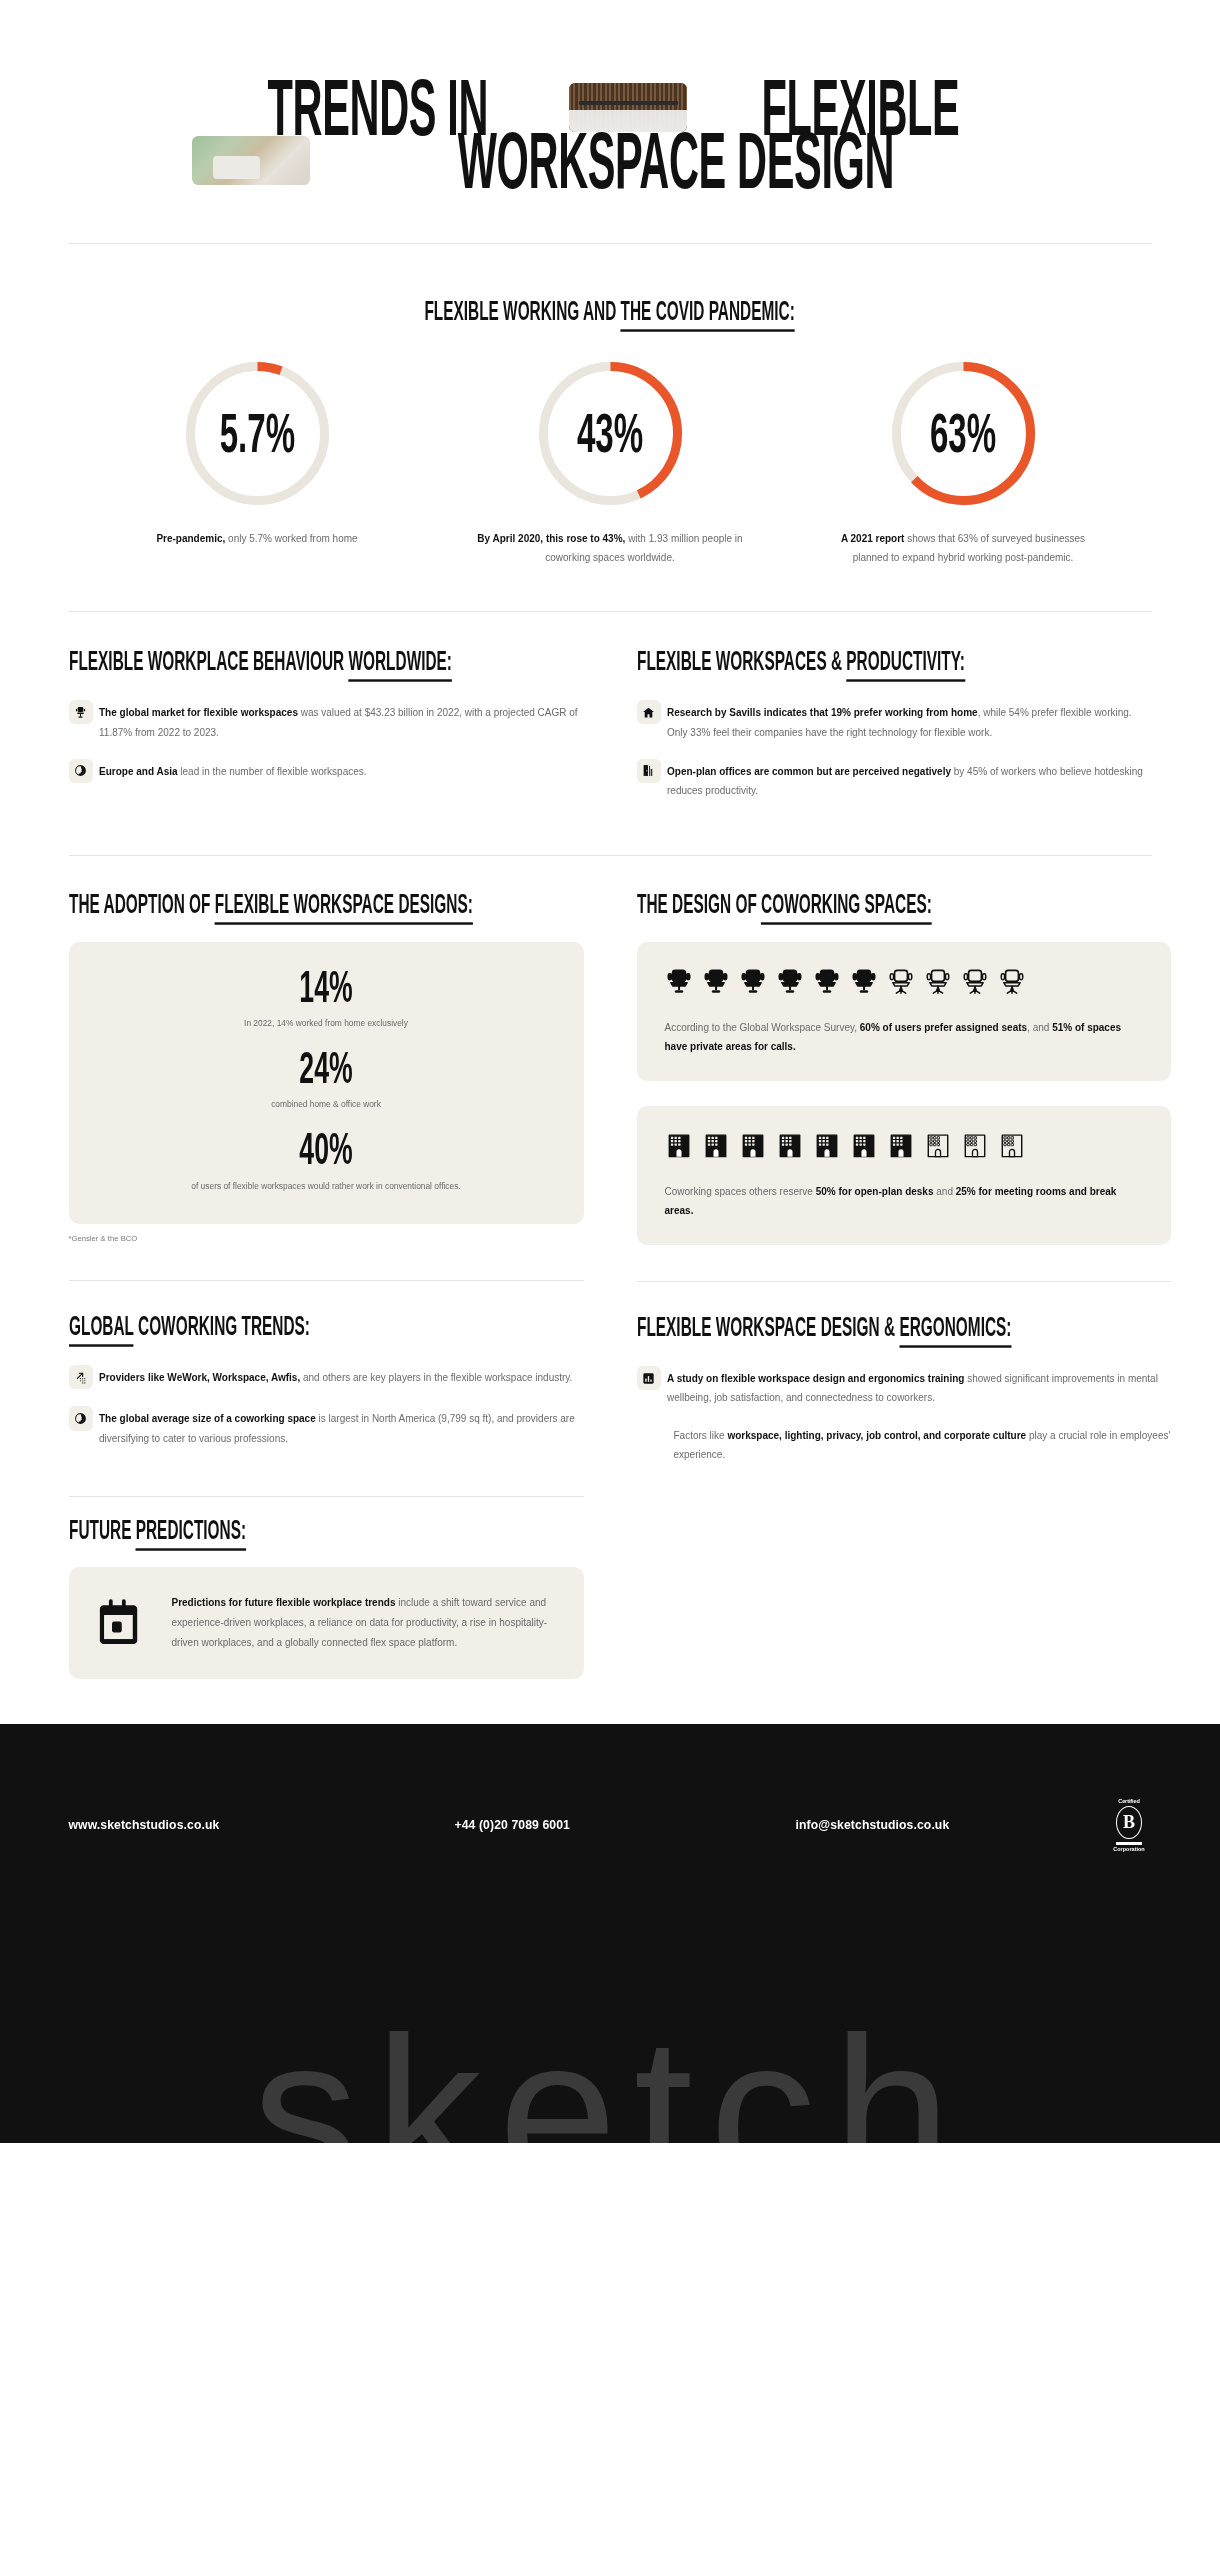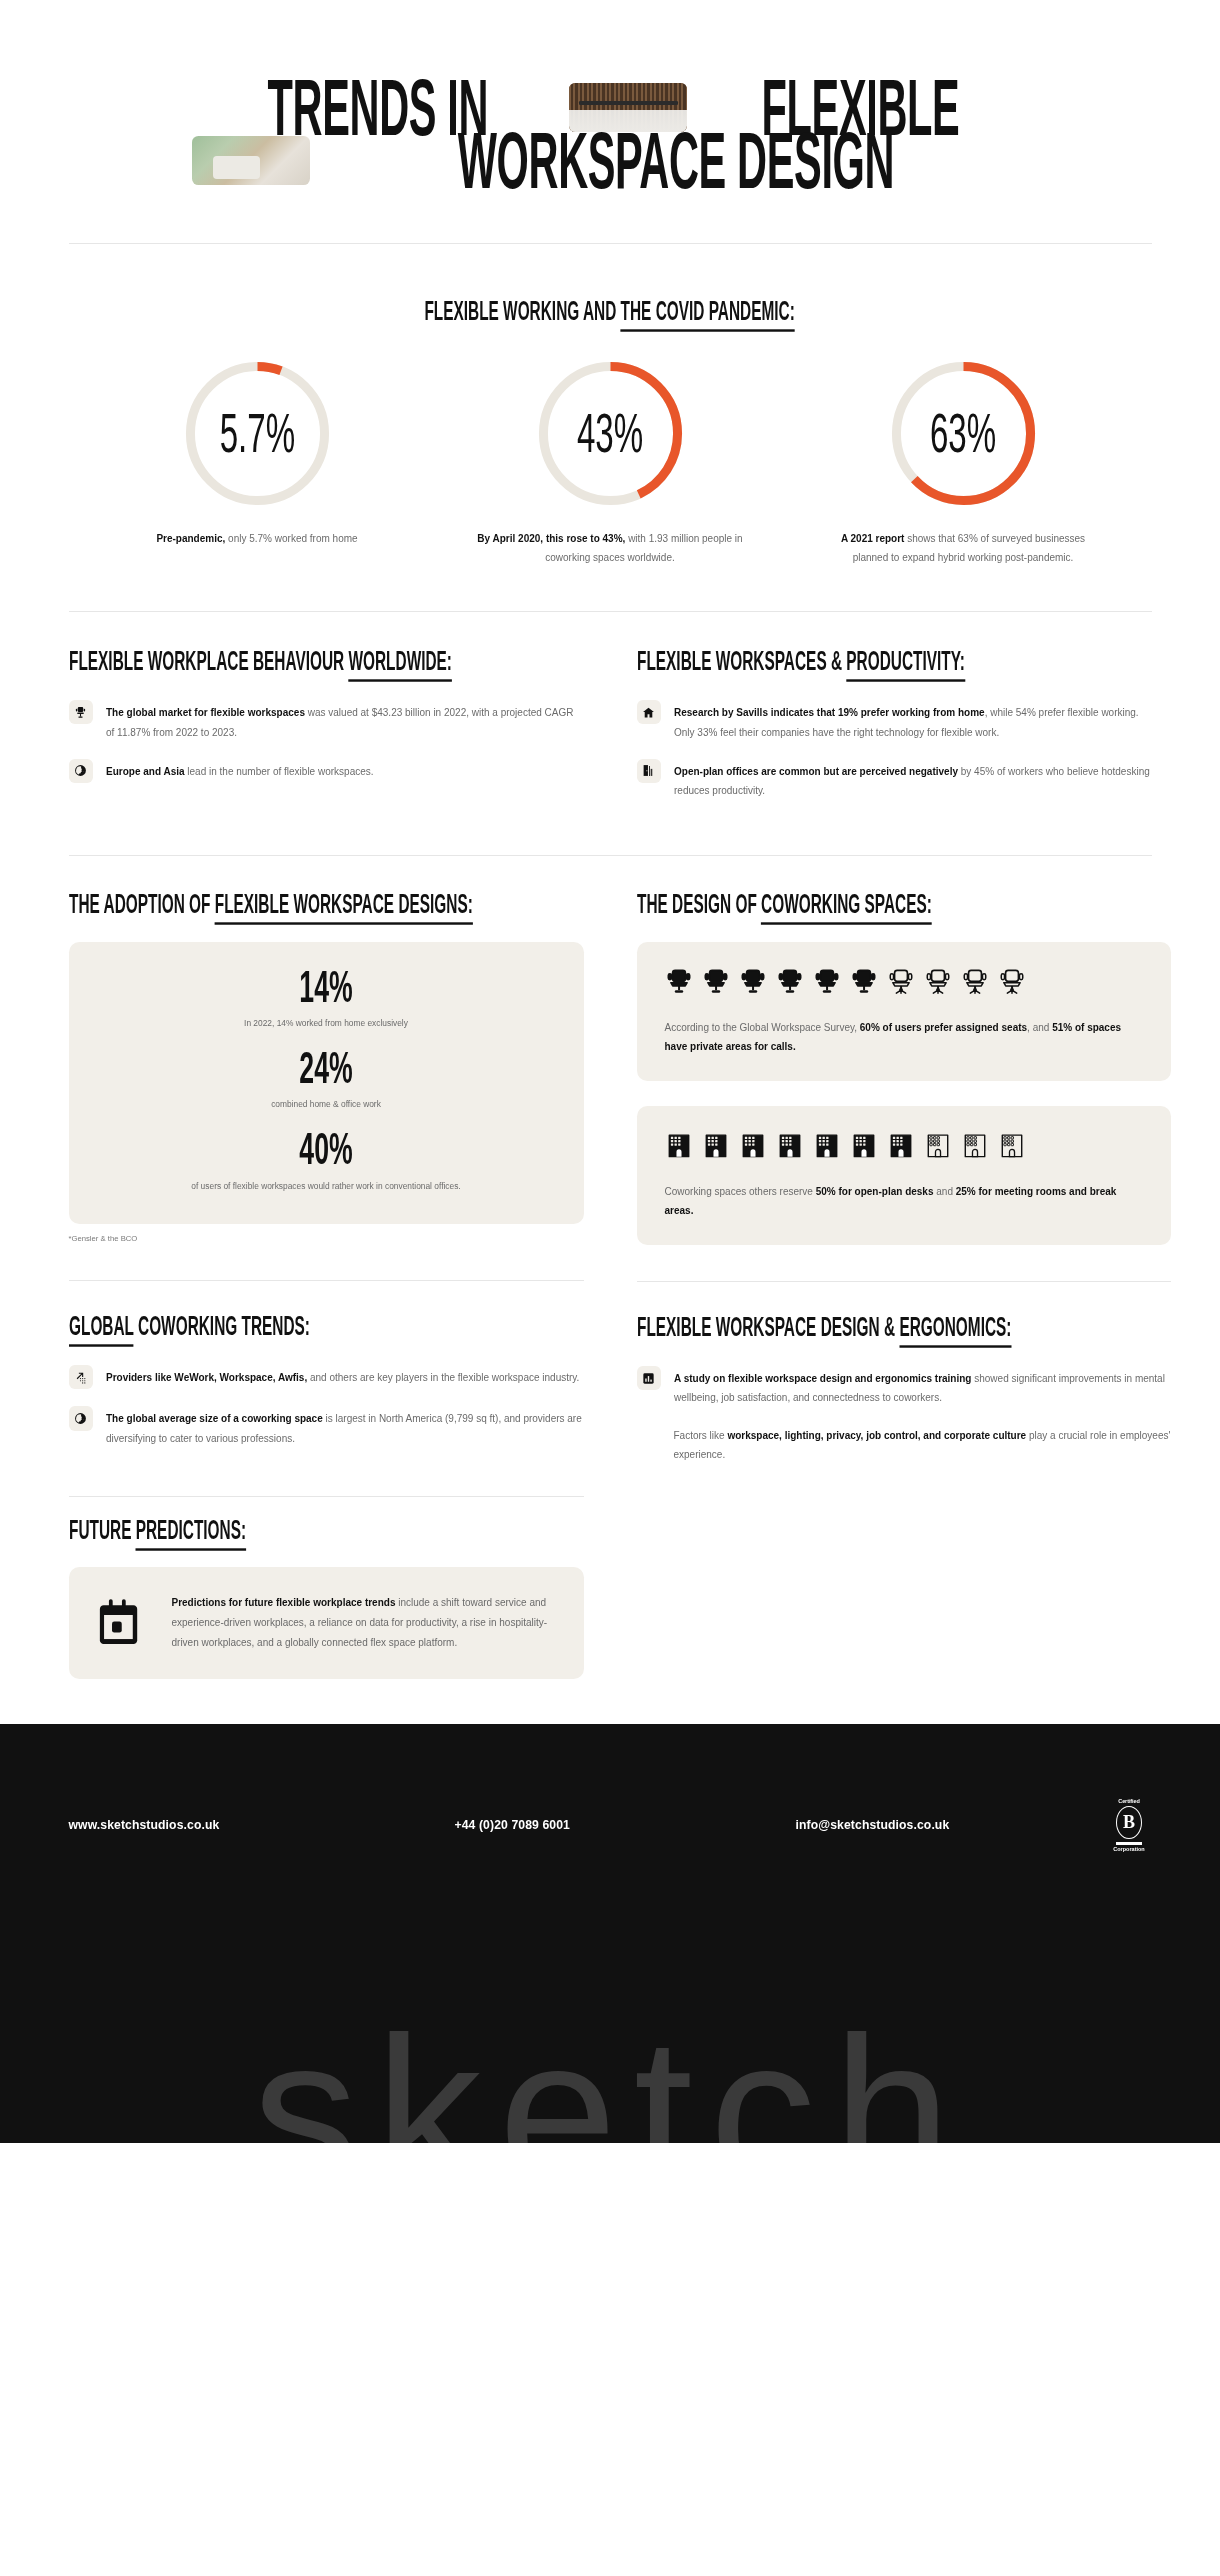--- a/index.html
+++ b/index.html
@@ -84,42 +84,42 @@
   .covid-title { text-align: center; margin-bottom: 36px; }
   .donuts { display: flex; justify-content: center; gap: 76px; }
   .donut-cell { width: 277px; }
   .donut-wrap { display: flex; justify-content: center; }
   .donut { position: relative; width: 147px; height: 147px; }
   .donut svg { display: block; transform: rotate(-90deg); }
   .donut-val {
     position: absolute; inset: 0;
     display: flex; align-items: center; justify-content: center;
     font-family: "Liberation Sans Narrow", "Liberation Sans", sans-serif;
-    font-weight: 400; font-size: 46px; color: #111;
+    font-weight: 700; font-size: 46px; color: #111;
   }
   .donut-val span { transform: scaleX(0.72) scaleY(1.2); display:inline-block; }
   .donut-cap {
     margin-top: 22px; text-align: center;
     font-size: 10px; line-height: 1.92; color: #6b6b6b;
   }
   .donut-cap b { color: #111; font-weight: 700; }
 
   
   .grid {
     display: grid;
     grid-template-columns: 515px 1fr;
     column-gap: 53px;
     width: 1083px;
     margin: 0 auto;
   }
   .colpad { padding: 36px 0 0 0; }
 
   
   .bullets { margin-top: 26px; }
-  .bullet { display: flex; gap: 13px; margin-bottom: 16.7px; }
+  .bullet { display: flex; gap: 6px; margin-bottom: 16.7px; }
   .badge {
     width: 24.5px; height: 24.5px; flex: 0 0 24.5px;
     background: #f2efe9; border-radius: 5.8px;
     display: flex; align-items: center; justify-content: center;
   }
   .badge svg { width: 13px; height: 13px; fill: #111; }
   .btext { font-size: 10px; line-height: 1.95; color: #6b6b6b; padding-top: 3.2px; }
   .btext b { color: #111; font-weight: 700; }
 
   

